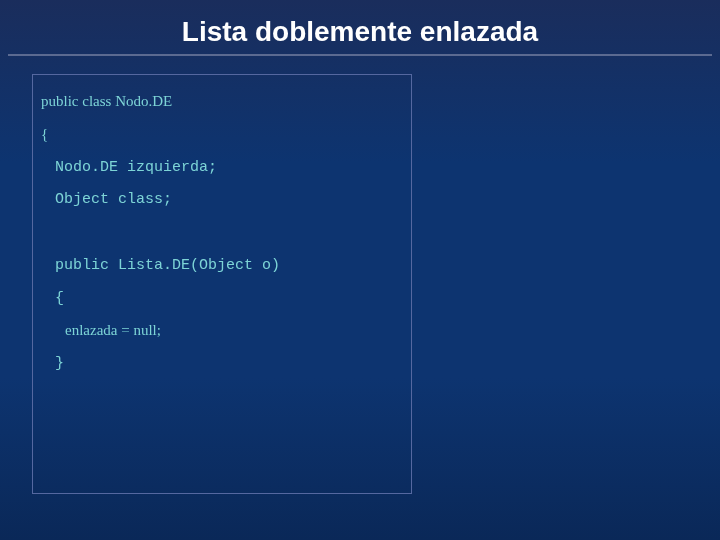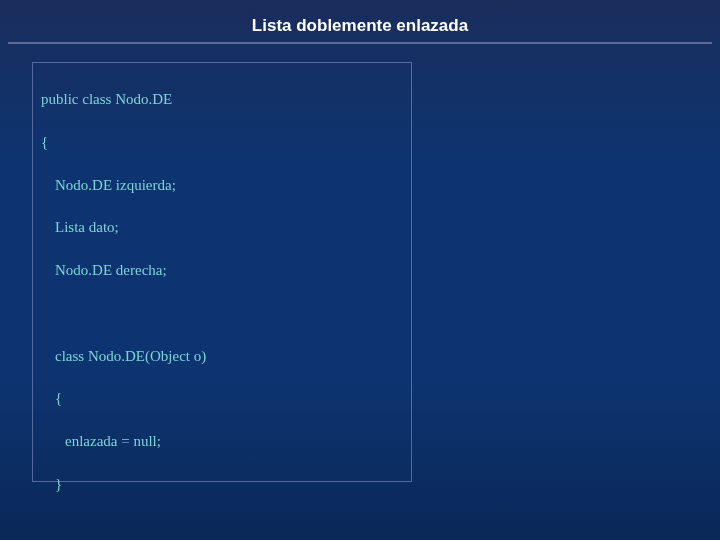--- a/index.html
+++ b/index.html
@@ -12,58 +12,56 @@
     position: relative;
   }
   .title-area {
     text-align: center;
     padding-top: 16px;
     padding-bottom: 6px;
   }
   .title {
     color: #ffffff;
     font-weight: bold;
-    font-size: 17px;
+    font-size: 28px;
   }
   .hr {
     border: none;
     border-top: 2px solid #8a93b0;
     margin: 0 8px 18px 8px;
     opacity: 0.6;
   }
   .code-box {
     margin-left: 32px;
     width: 380px;
     height: 420px;
     border: 1px solid #5568a0;
     padding: 10px 8px;
     font-family: Georgia, "Times New Roman", serif;
     color: #7dd4d6;
     font-size: 15px;
     line-height: 1.45;
   }
   .code-box .line {
     padding: 6px 0 5px 0;
-    margin-top: 10px;
   }
-  .code-box .indent1 { padding-left: 14px; }
+  .code-box .indent1 { padding-left: 14px; font-family: Liberation Mono, monospace; }
   .code-box .indent2 { padding-left: 24px; }
 </style>
 </head>
 <body>
 
 <div class="title-area">
   <div class="title">Lista doblemente enlazada</div>
 </div>
 <hr class="hr">
 
 <div class="code-box">
   <div class="line">public class Nodo.DE</div>
   <div class="line">{</div>
   <div class="line indent1">Nodo.DE izquierda;</div>
-  <div class="line indent1">Lista dato;</div>
-  <div class="line indent1">Nodo.DE derecha;</div>
+  <div class="line indent1">Object class;</div>
   <div class="line">&nbsp;</div>
-  <div class="line indent1">class Nodo.DE(Object o)</div>
+  <div class="line indent1">public Lista.DE(Object o)</div>
   <div class="line indent1">{</div>
   <div class="line indent2">enlazada = null;</div>
   <div class="line indent1">}</div>
 </div>
 
 </body></html>

